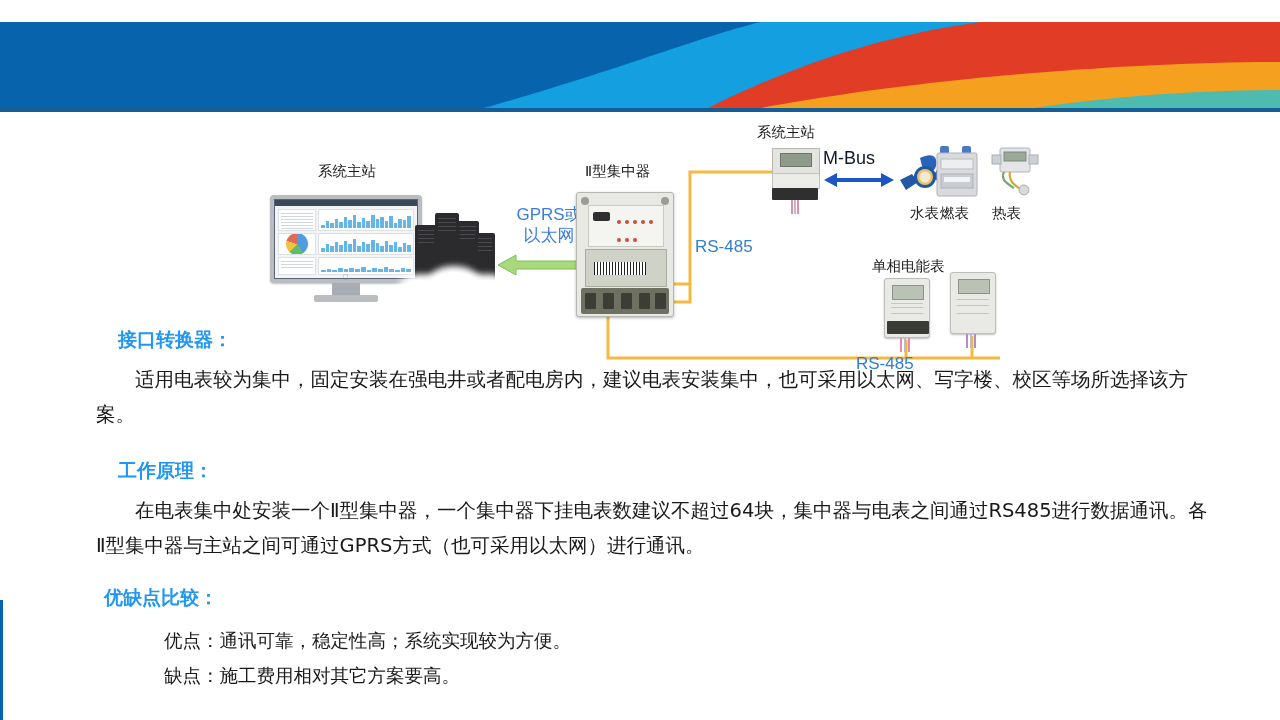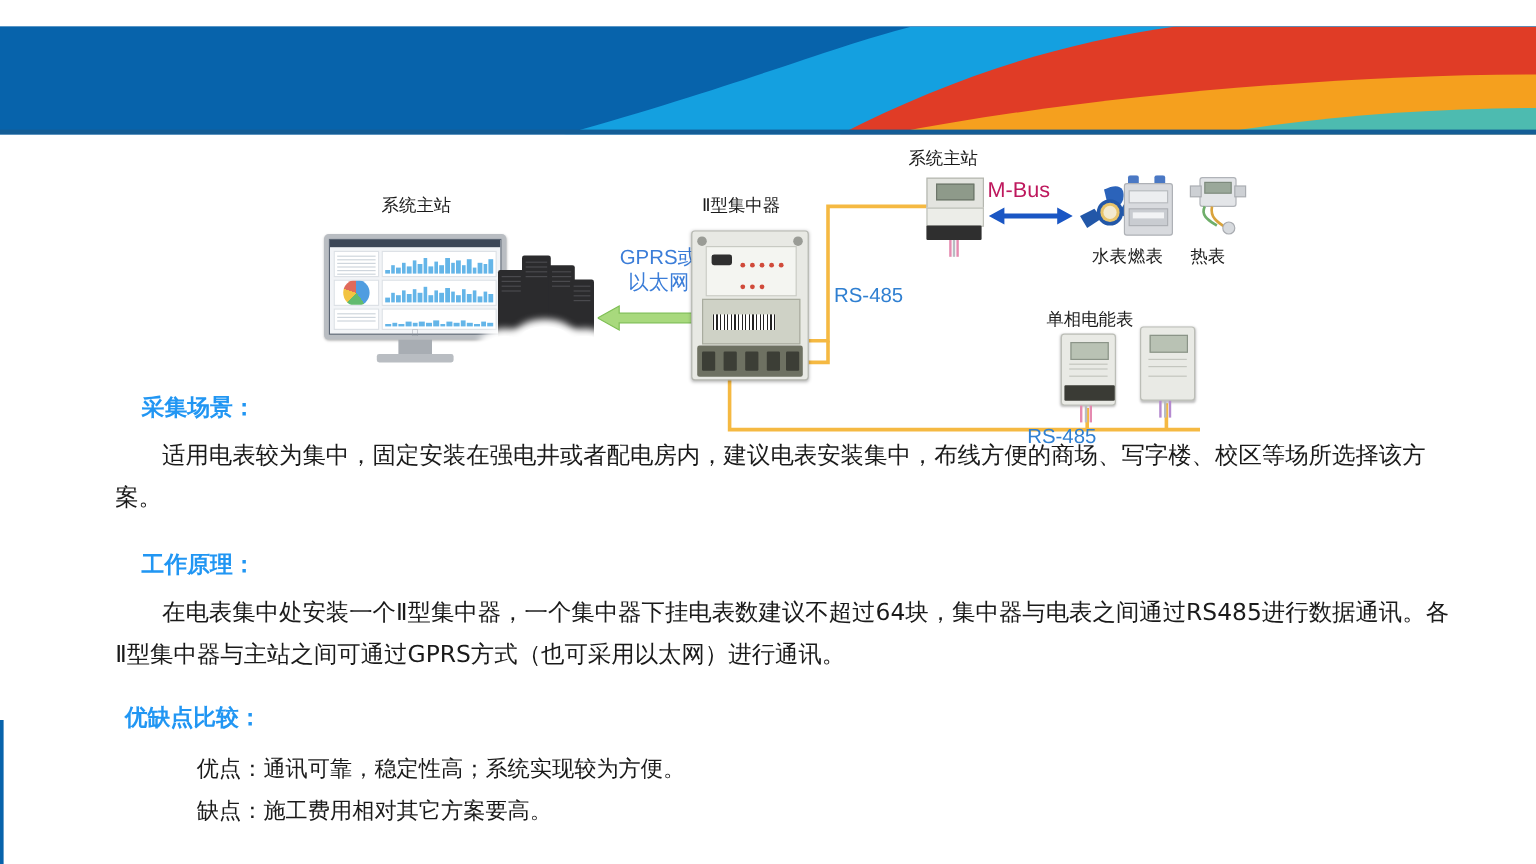--- a/index.html
+++ b/index.html
@@ -23,21 +23,21 @@
   .logo-tech{font-size:11.5px;letter-spacing:4.5px;color:#ffffff;font-weight:bold;}
   .logo-cn{font-size:11px;letter-spacing:3px;color:#ffffff;font-weight:bold;}
 
   .slide-title{position:absolute;left:290px;top:45px;font-size:33px;color:#ffffff;letter-spacing:2px;
      font-family:"DejaVu Sans",sans-serif;}
 
   
   .diagram{position:absolute;left:0;top:112px;width:1280px;height:260px;}
   .dlabel{position:absolute;font-size:14.5px;color:#1a1a1a;white-space:nowrap;}
   .dlabel-blue{position:absolute;font-size:17px;color:#2f7fd1;white-space:nowrap;}
-  .dlabel-mbus{position:absolute;font-size:18px;color:#be185d;white-space:nowrap;}
+  .dlabel-mbus{position:absolute;font-size:18px;color:#0f172a;white-space:nowrap;}
   .dlabel-gprs{position:absolute;font-size:17px;color:#3b7dd8;white-space:nowrap;text-align:center;line-height:21px;}
 
   
   .monitor{position:absolute;left:270px;top:83px;width:152px;height:110px;}
   .mon-bezel{position:absolute;left:0;top:0;width:152px;height:88px;background:#b9bdc2;border-radius:4px;
      box-shadow:0 1px 2px rgba(0,0,0,.25);padding:4px;box-sizing:border-box;}
   .mon-screen{width:100%;height:100%;background:#f2f4f7;border:1px solid #5a6472;box-sizing:border-box;
      position:relative;overflow:hidden;}
   .mon-topbar{height:6px;background:#3c4757;}
   .mon-grid{position:absolute;left:3px;top:9px;right:3px;bottom:3px;display:grid;
@@ -385,22 +385,22 @@
       <div class="spm-wires">
           <i style="left:0;background:#b58ad0;"></i>
           <i style="left:4px;background:#b9bcc2;"></i>
           <i style="left:8px;background:#b58ad0;"></i>
         </div>
     </div>
     <div class="dlabel-blue" style="left:856px;top:242px;">RS-485</div>
   </div>
 
   <div class="body">
-    <div class="sec-head" style="left:118px;top:9px;">采集场景：</div>
-    <div class="para" style="left:96px;top:44px;width:1112px;">适用电表较为集中，固定安装在强电井或者配电房内，建议电表安装集中，布线方便的商场、写字楼、校区等场所选择该方案。</div>
+    <div class="sec-head" style="left:118px;top:9px;">接口转换器：</div>
+    <div class="para" style="left:96px;top:44px;width:1112px;">适用电表较为集中，固定安装在强电井或者配电房内，建议电表安装集中，也可采用以太网、写字楼、校区等场所选择该方案。</div>
 
     <div class="sec-head" style="left:118px;top:140px;">工作原理：</div>
     <div class="para" style="left:96px;top:175px;width:1118px;">在电表集中处安装一个Ⅱ型集中器，一个集中器下挂电表数建议不超过64块，集中器与电表之间通过RS485进行数据通讯。各Ⅱ型集中器与主站之间可通过GPRS方式（也可采用以太网）进行通讯。</div>
 
     <div class="sec-head" style="left:104px;top:267px;">优缺点比较：</div>
     <div class="bullet" style="left:164px;top:310px;text-align:center;">优点：通讯可靠，稳定性高；系统实现较为方便。</div>
     <div class="bullet" style="left:164px;top:345px;">缺点：施工费用相对其它方案要高。</div>
   </div>
 
   <div class="leftstrip"></div>

